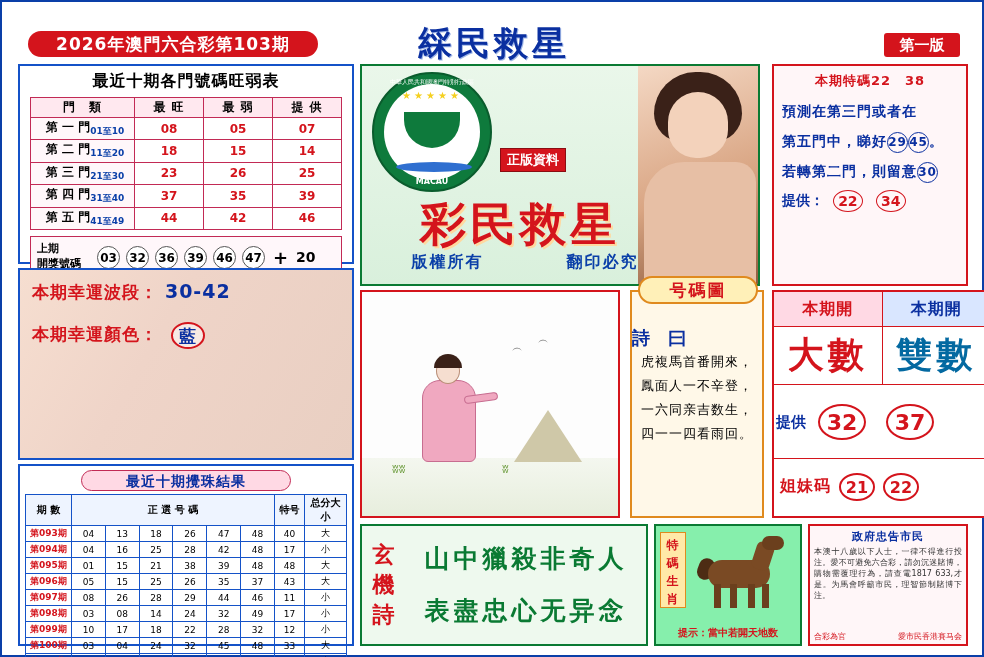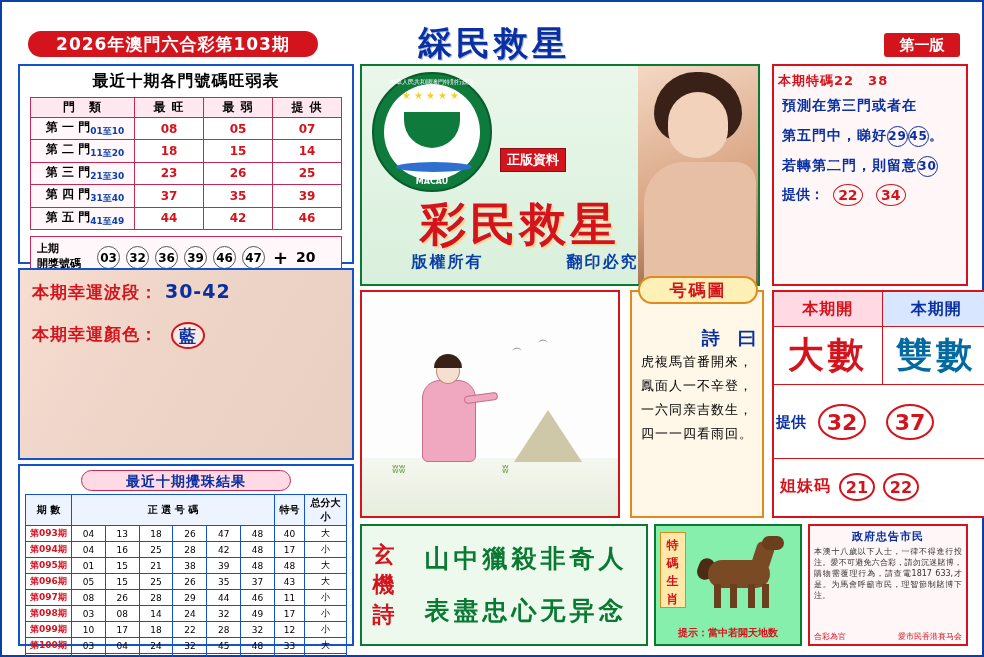--- a/index.html
+++ b/index.html
@@ -179,22 +179,22 @@
   }
 
   
   #topright {
     left: 770px; top: 62px; width: 196px; height: 222px;
     border: 2px solid #d4141c;
     background: #fff6f8;
     padding: 6px 4px;
   }
   .tr-line1 {
-    text-align: left; font-size: 13px; font-weight: bold; color: #d4141c;
-    letter-spacing: 1px;
+    text-align: center; font-size: 13px; font-weight: bold; color: #d4141c;
+    margin-bottom: 6px; letter-spacing: 1px;
   }
   .tr-txt {
     font-size: 14px; color: #0a2fa0; font-weight: bold;
     line-height: 30px; padding-left: 4px; letter-spacing: 1px;
   }
   .circ {
     display: inline-block; width: 21px; height: 21px; line-height: 19px;
     border: 1px solid #0a2fa0; border-radius: 50%;
     text-align: center; font-size: 12px; vertical-align: middle;
   }
@@ -307,21 +307,21 @@
     border: 2px solid #e08a1e;
     background: #fff8e8;
   }
   .poem-badge {
     position: absolute; left: 6px; top: -16px; width: 120px; height: 28px;
     background: #fff0b8; border: 2px solid #e08a1e; border-radius: 14px;
     text-align: center; font-size: 17px; font-weight: bold; color: #d4141c;
     line-height: 25px; letter-spacing: 2px;
   }
   .poem-h {
-    text-align: right; font-size: 18px; font-weight: bold; color: #0a2fa0;
+    text-align: left; font-size: 18px; font-weight: bold; color: #0a2fa0;
     margin-top: 34px; letter-spacing: 6px;
   }
   .poem-line {
     text-align: center; font-size: 13px; color: #000; line-height: 24px;
     letter-spacing: 1px;
   }
 
   
   #rightbig {
     left: 770px; top: 288px; width: 220px; height: 228px;

